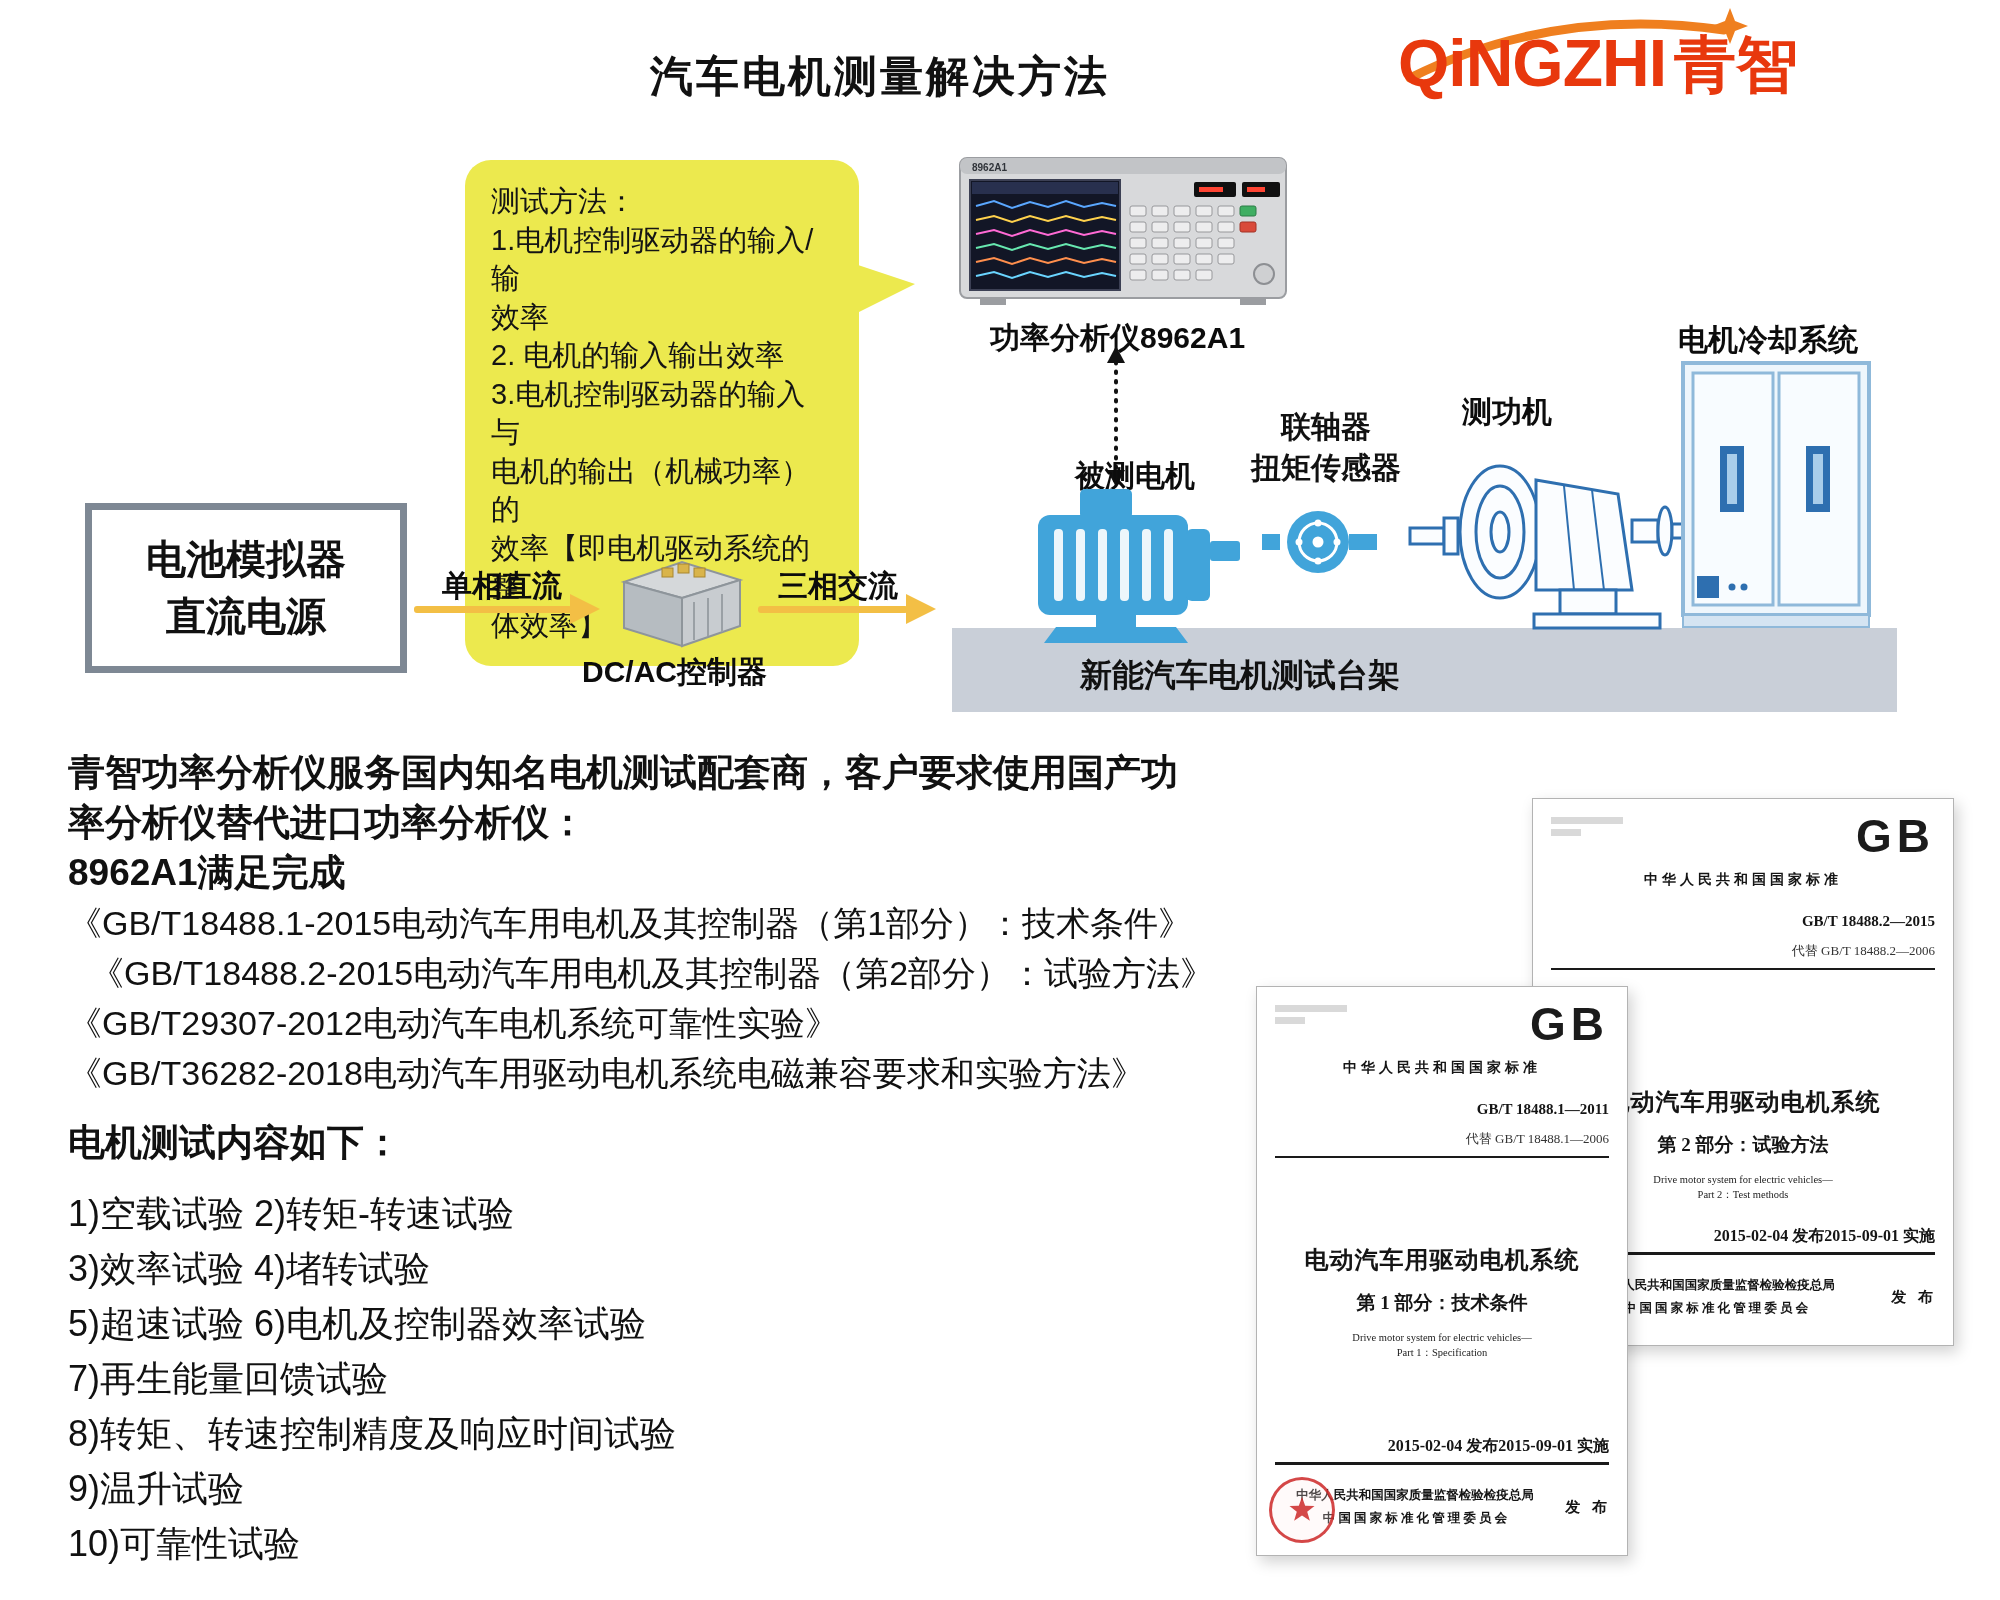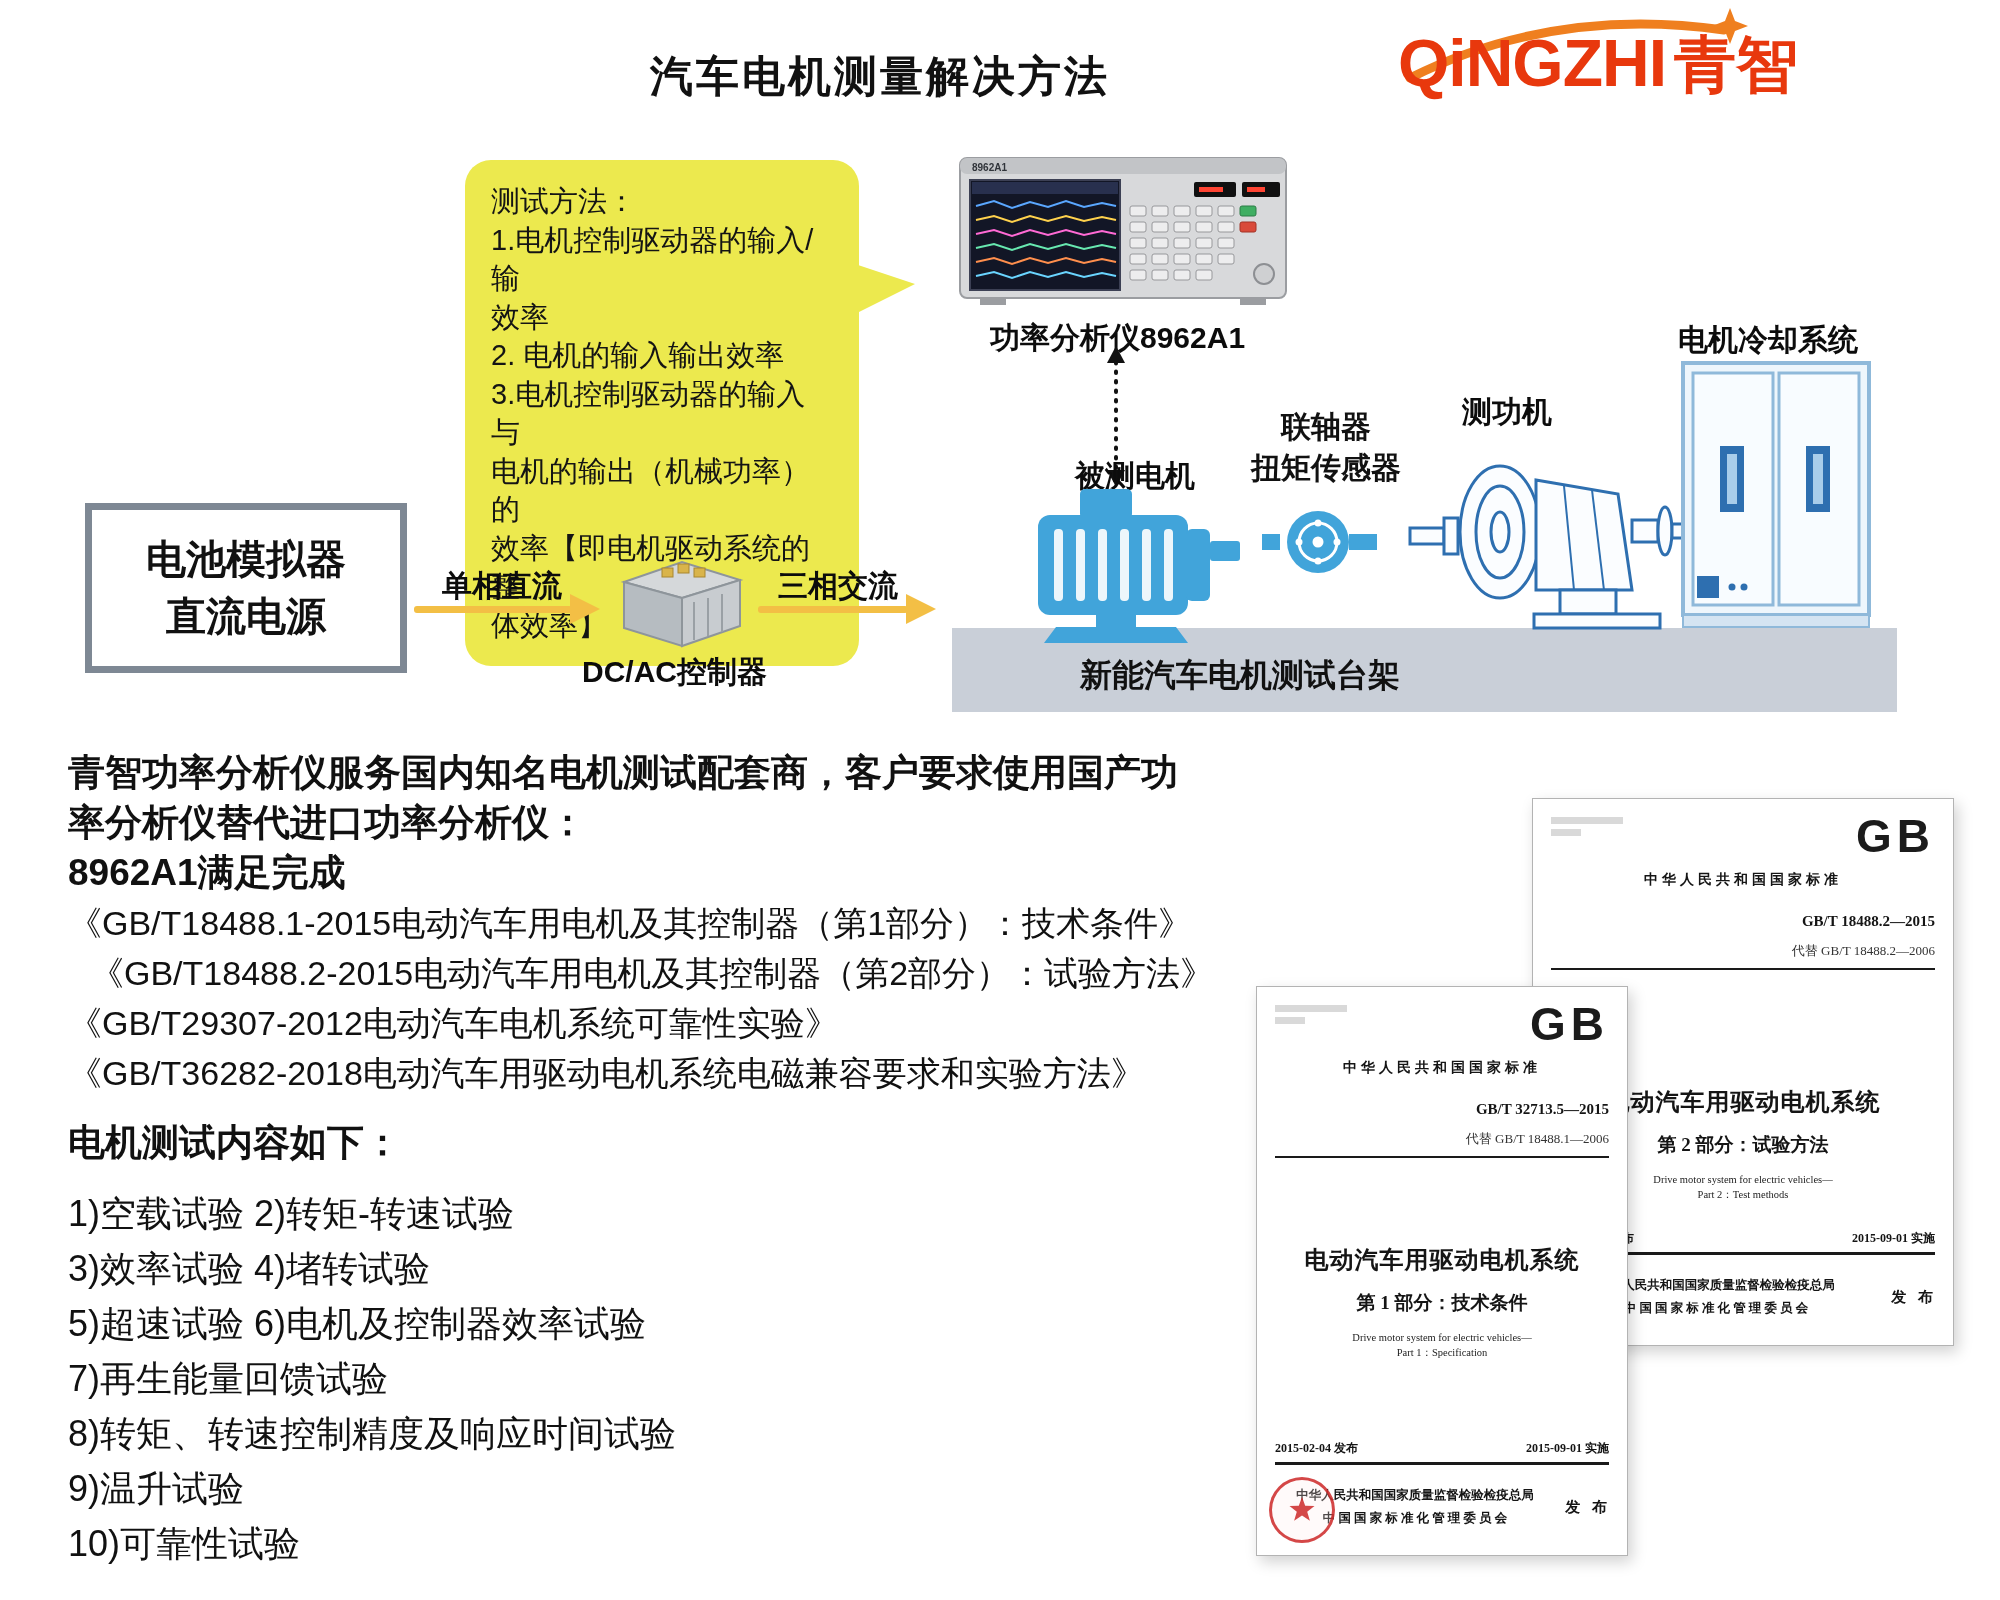--- a/index.html
+++ b/index.html
@@ -60,21 +60,21 @@
   .gb-logo{font-family:"Liberation Sans",sans-serif;font-size:46px;font-weight:900;letter-spacing:5px;line-height:1;color:#1b1b1b}
   .doc-header{text-align:center;font-weight:700;letter-spacing:4px;margin-top:12px;font-size:14px}
   .doc-code{text-align:right;font-weight:700;margin-top:24px;font-size:15px}
   .doc-replaces{text-align:right;font-size:13px;color:#333;margin-top:12px}
   .doc-rule{border:none;border-top:2px solid #1a1a1a;margin-top:8px}
   .doc-title1{text-align:center;font-weight:700;font-size:24px;letter-spacing:1px;margin-top:86px}
   .doc-back .doc-title1{margin-top:116px}
   .doc-title2{text-align:center;font-weight:700;font-size:19px;margin-top:14px}
   .doc-en{text-align:center;font-size:10.5px;color:#222;margin-top:16px}
   .doc-en2{margin-top:3px}
-  .doc-dates{position:absolute;left:18px;right:18px;bottom:98px;display:flex;justify-content:space-between;font-size:12px;font-weight:700}
+  .doc-dates{position:absolute;left:18px;right:18px;bottom:98px;display:flex;justify-content:flex-end;font-size:16px;font-weight:700}
   .doc-bottomrule{position:absolute;left:18px;right:18px;bottom:90px;border-top:3px solid #1a1a1a}
   .doc-issuers{position:absolute;left:18px;right:72px;bottom:24px;text-align:center;font-size:12.5px;font-weight:700;line-height:1.9}
   .doc-publish{position:absolute;right:16px;bottom:38px;font-size:15px;font-weight:700;letter-spacing:4px}
   .seal{position:absolute;left:12px;bottom:12px;width:66px;height:66px;border:3px solid rgba(204,40,40,.85);
         border-radius:50%;display:flex;align-items:center;justify-content:center;background:rgba(255,235,235,.25)}
 </style>
 </head>
 <body>
 
 <div class="page">
@@ -314,21 +314,21 @@
   <div class="doc doc-front">
     <div class="doc-pad">
       <div class="doc-top">
         <div class="micro">
           <div class="micro-bar b1"></div>
             <div class="micro-bar b2"></div>
         </div>
         <div class="gb-logo">GB</div>
       </div>
       <div class="doc-header">中华人民共和国国家标准</div>
-      <div class="doc-code">GB/T 32713.5—2015</div>
+      <div class="doc-code">GB/T 18488.1—2011</div>
       <div class="doc-replaces">代替 GB/T 18488.1—2006</div>
       <hr class="doc-rule">
       <div class="doc-title1">电动汽车用驱动电机系统</div>
       <div class="doc-title2">第 1 部分：技术条件</div>
       <div class="doc-en">Drive motor system for electric vehicles—</div>
       <div class="doc-en doc-en2">Part 1：Specification</div>
       <div class="doc-dates">
         <span>2015-02-04 发布</span>
         <span>2015-09-01 实施</span>
       </div>

